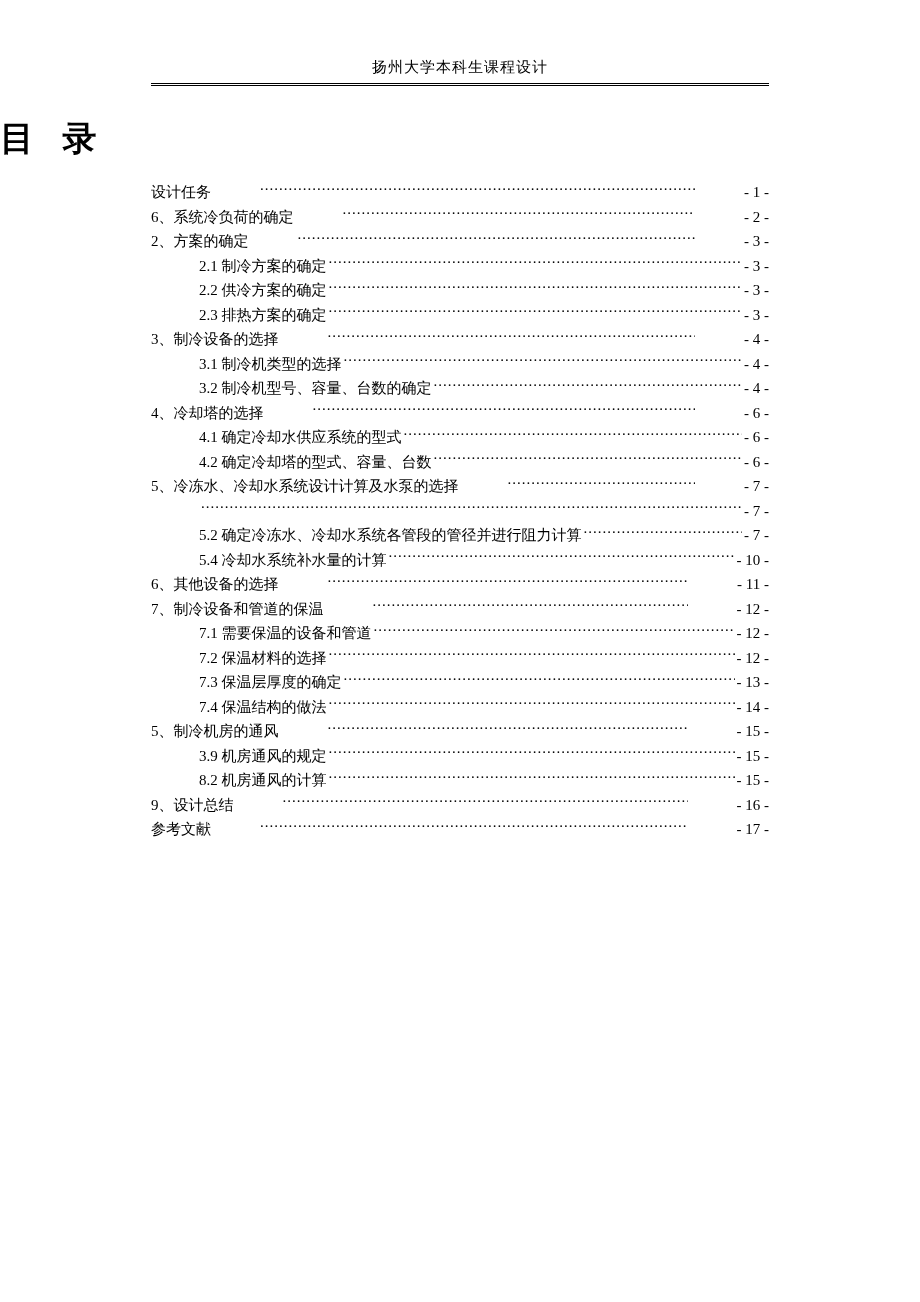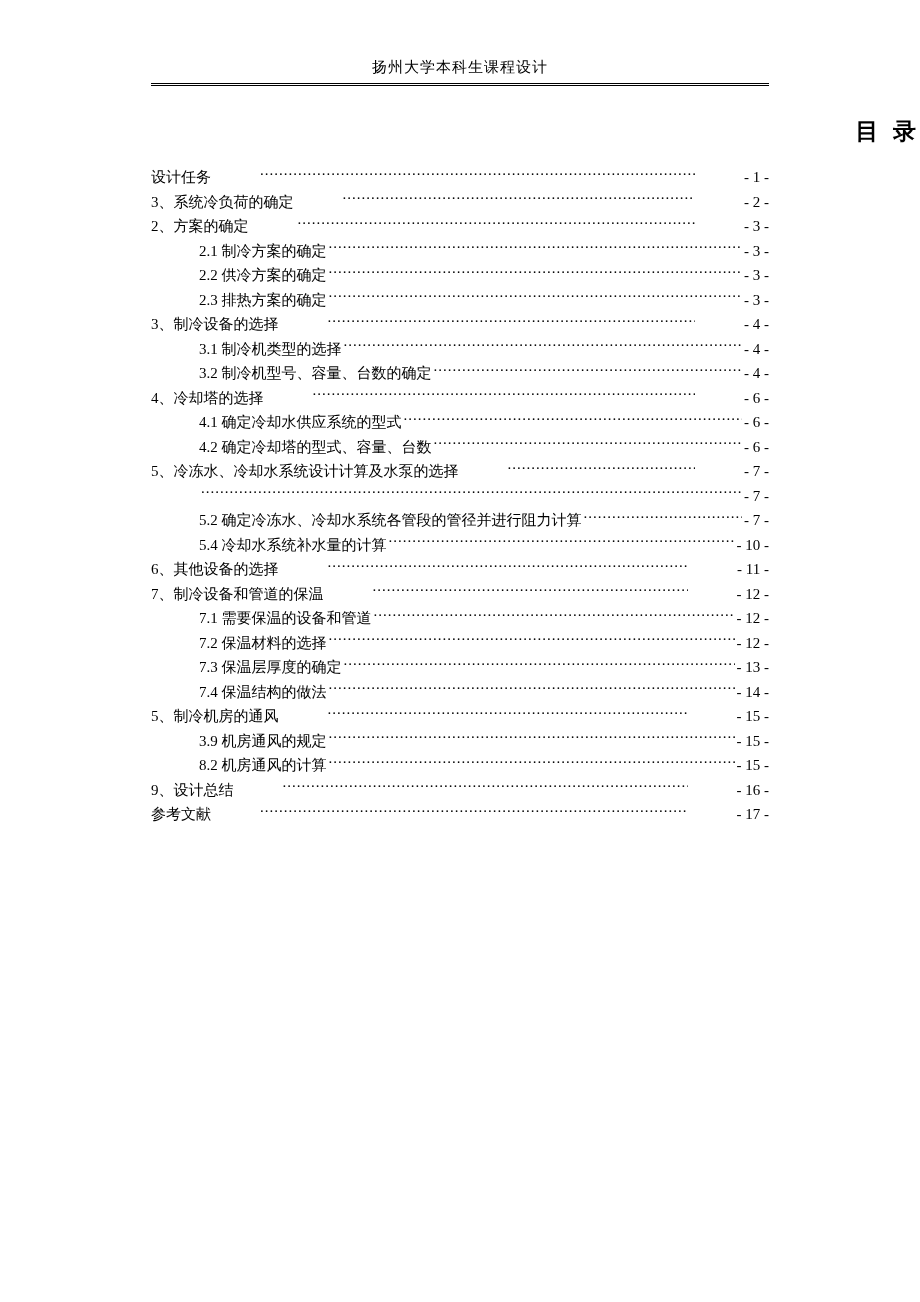--- a/index.html
+++ b/index.html
@@ -22,24 +22,24 @@
       letter-spacing: 1px;
     }
     .header-line {
       width: 618px;
       margin: 6px auto 0 auto;
       border-top: 1.5px solid #000;
       border-bottom: 0.5px solid #000;
       height: 3px;
     }
     .main-title {
-      text-align: right;
-      font-size: 23px;
+      text-align: left;
+      font-size: 34px;
       font-weight: bold;
-      font-family: Liberation Sans, sans-serif;
+      font-family: Liberation Mono, monospace;
       margin-top: 30px;
       letter-spacing: 4px;
     }
     .toc-container {
       width: 618px;
       margin: 18px auto 0 auto;
     }
     .toc-item {
       display: flex;
       align-items: baseline;
@@ -85,21 +85,21 @@
 <div class="header-line"></div>
 <div class="main-title">目 录</div>
 
 <div class="toc-container" id="toc-container">
     <div class="toc-item level-0">
       <span class="toc-label">设计任务</span>
       <span class="toc-dots"></span>
       <span class="toc-page">- 1 -</span>
     </div>
     <div class="toc-item level-0">
-      <span class="toc-label">3、系统冷负荷的确定</span>
+      <span class="toc-label">6、系统冷负荷的确定</span>
       <span class="toc-dots"></span>
       <span class="toc-page">- 2 -</span>
     </div>
     <div class="toc-item level-0">
       <span class="toc-label">2、方案的确定</span>
       <span class="toc-dots"></span>
       <span class="toc-page">- 3 -</span>
     </div>
     <div class="toc-item level-1">
       <span class="toc-label">2.1 制冷方案的确定</span>

